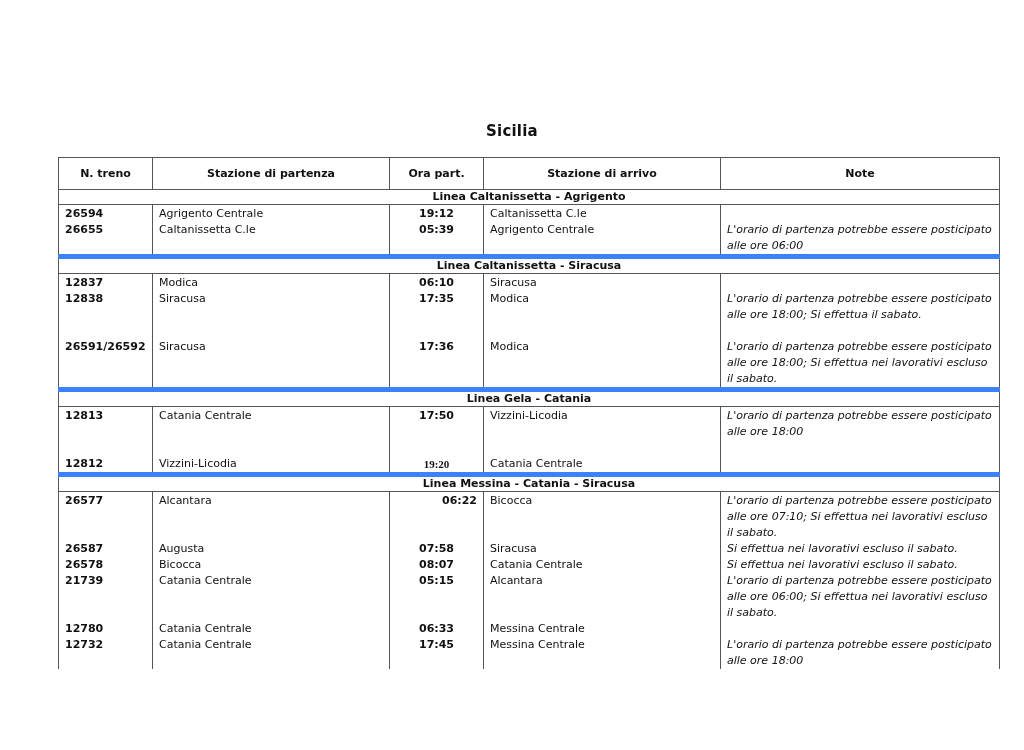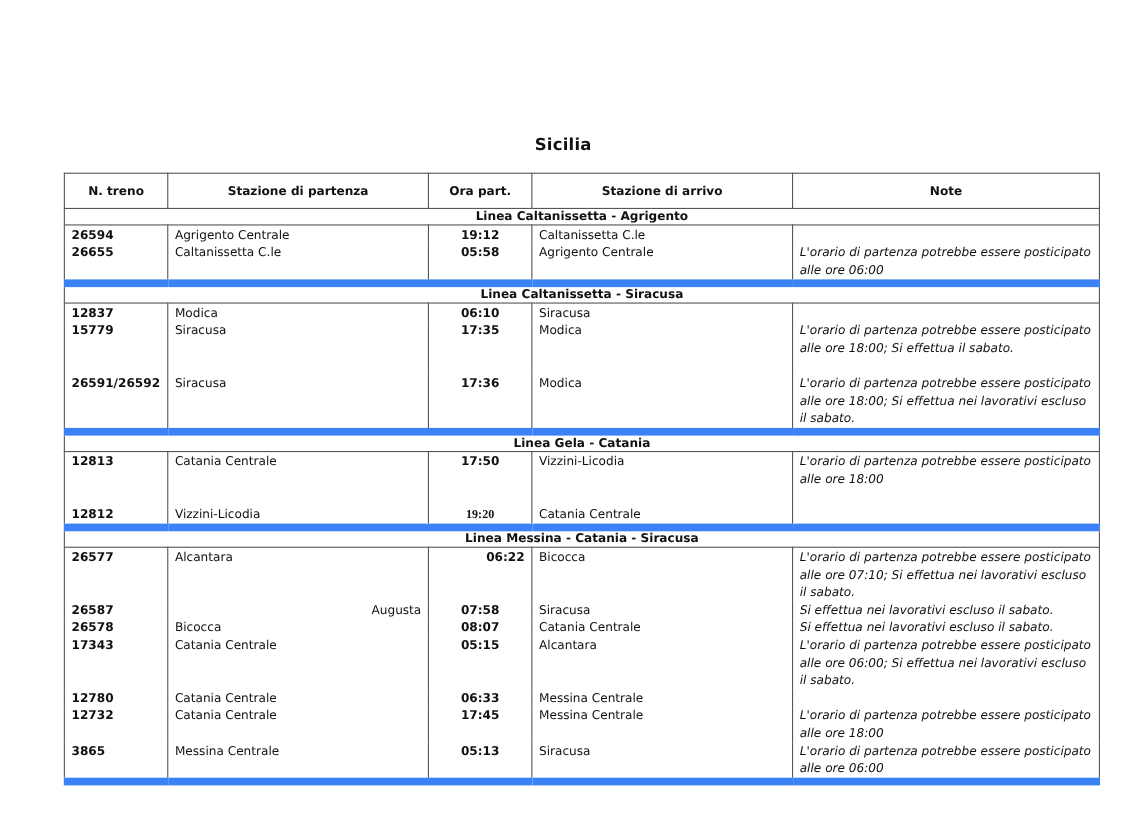--- a/index.html
+++ b/index.html
@@ -14,21 +14,21 @@
   table.tt col.c3 { width: 94px; }
   table.tt col.c4 { width: 237px; }
   table.tt col.c5 { width: 279px; }
   table.tt th { border: 1px solid #555; height: 31px; font-size: 11px; font-weight: bold;
                 text-align: center; vertical-align: middle; padding: 0; }
   table.tt td.sec { border: 1px solid #555; height: 14px; padding: 0; text-align: center;
                     font-weight: bold; font-size: 11px; line-height: 14px; }
   table.tt td.cell { border-left: 1px solid #555; border-right: 1px solid #555;
                      vertical-align: top; padding: 0 6px; line-height: 16px; }
   table.tt tr.first td.cell { padding-top: 1px; }
-  table.tt tr.last td.cell { border-bottom: 7px solid #3b82f6; }
+  table.tt tr.last td.cell { border-bottom: 5px solid #3b82f6; }
   td.num { font-weight: bold; }
   td.time { font-weight: bold; text-align: center; }
   td.note { font-size: 11px; font-style: italic; }
 </style>
 </head>
 <body>
 
 <div class="title">Sicilia</div>
 
 <table class="tt">
@@ -55,36 +55,36 @@
       <tr class="first">
         <td class="cell num" style="height: 16px;">26594</td>
         <td class="cell " style="height: 16px;">Agrigento Centrale</td>
         <td class="cell time" style="height: 16px;">19:12</td>
         <td class="cell " style="height: 16px;">Caltanissetta C.le</td>
         <td class="cell note" style="height: 16px;"></td>
       </tr>
       <tr class="last">
         <td class="cell num" style="height: 32px;">26655</td>
         <td class="cell " style="height: 32px;">Caltanissetta C.le</td>
-        <td class="cell time" style="height: 32px;">05:58</td>
+        <td class="cell time" style="height: 32px;">05:39</td>
         <td class="cell " style="height: 32px;">Agrigento Centrale</td>
         <td class="cell note" style="height: 32px;">L'orario di partenza potrebbe essere posticipato alle ore 06:00</td>
       </tr>
       <tr>
         <td class="sec" colspan="5">Linea Caltanissetta - Siracusa</td>
       </tr>
       <tr class="first">
         <td class="cell num" style="height: 16px;">12837</td>
         <td class="cell " style="height: 16px;">Modica</td>
         <td class="cell time" style="height: 16px;">06:10</td>
         <td class="cell " style="height: 16px;">Siracusa</td>
         <td class="cell note" style="height: 16px;"></td>
       </tr>
       <tr>
-        <td class="cell num" style="height: 48px;">15779</td>
+        <td class="cell num" style="height: 48px;">12838</td>
         <td class="cell " style="height: 48px;">Siracusa</td>
         <td class="cell time" style="height: 48px;">17:35</td>
         <td class="cell " style="height: 48px;">Modica</td>
         <td class="cell note" style="height: 48px;">L'orario di partenza potrebbe essere posticipato alle ore 18:00; Si effettua il sabato.</td>
       </tr>
       <tr class="last">
         <td class="cell num" style="height: 48px;">26591/26592</td>
         <td class="cell " style="height: 48px;">Siracusa</td>
         <td class="cell time" style="height: 48px;">17:36</td>
         <td class="cell " style="height: 48px;">Modica</td>
@@ -112,54 +112,47 @@
       </tr>
       <tr class="first">
         <td class="cell num" style="height: 48px;">26577</td>
         <td class="cell " style="height: 48px;">Alcantara</td>
         <td class="cell time" style="height: 48px; text-align: right;">06:22</td>
         <td class="cell " style="height: 48px;">Bicocca</td>
         <td class="cell note" style="height: 48px;">L'orario di partenza potrebbe essere posticipato alle ore 07:10; Si effettua nei lavorativi escluso il sabato.</td>
       </tr>
       <tr>
         <td class="cell num" style="height: 16px;">26587</td>
-        <td class="cell " style="height: 16px; text-align: right;">Augusta</td>
+        <td class="cell " style="height: 16px;">Augusta</td>
         <td class="cell time" style="height: 16px;">07:58</td>
         <td class="cell " style="height: 16px;">Siracusa</td>
         <td class="cell note" style="height: 16px;">Si effettua nei lavorativi escluso il sabato.</td>
       </tr>
       <tr>
         <td class="cell num" style="height: 16px;">26578</td>
         <td class="cell " style="height: 16px;">Bicocca</td>
         <td class="cell time" style="height: 16px;">08:07</td>
         <td class="cell " style="height: 16px;">Catania Centrale</td>
         <td class="cell note" style="height: 16px;">Si effettua nei lavorativi escluso il sabato.</td>
       </tr>
       <tr>
-        <td class="cell num" style="height: 48px;">17343</td>
+        <td class="cell num" style="height: 48px;">21739</td>
         <td class="cell " style="height: 48px;">Catania Centrale</td>
         <td class="cell time" style="height: 48px; text-align: center;">05:15</td>
         <td class="cell " style="height: 48px;">Alcantara</td>
         <td class="cell note" style="height: 48px;">L'orario di partenza potrebbe essere posticipato alle ore 06:00; Si effettua nei lavorativi escluso il sabato.</td>
       </tr>
       <tr>
         <td class="cell num" style="height: 16px;">12780</td>
         <td class="cell " style="height: 16px;">Catania Centrale</td>
         <td class="cell time" style="height: 16px;">06:33</td>
         <td class="cell " style="height: 16px;">Messina Centrale</td>
         <td class="cell note" style="height: 16px;"></td>
       </tr>
       <tr>
         <td class="cell num" style="height: 32px;">12732</td>
         <td class="cell " style="height: 32px;">Catania Centrale</td>
         <td class="cell time" style="height: 32px;">17:45</td>
         <td class="cell " style="height: 32px;">Messina Centrale</td>
         <td class="cell note" style="height: 32px;">L'orario di partenza potrebbe essere posticipato alle ore 18:00</td>
       </tr>
-      <tr class="last">
-        <td class="cell num" style="height: 32px;">3865</td>
-        <td class="cell " style="height: 32px;">Messina Centrale</td>
-        <td class="cell time" style="height: 32px;">05:13</td>
-        <td class="cell " style="height: 32px;">Siracusa</td>
-        <td class="cell note" style="height: 32px;">L'orario di partenza potrebbe essere posticipato alle ore 06:00</td>
-      </tr>
     </tbody>
 </table>
 
 </body></html>

